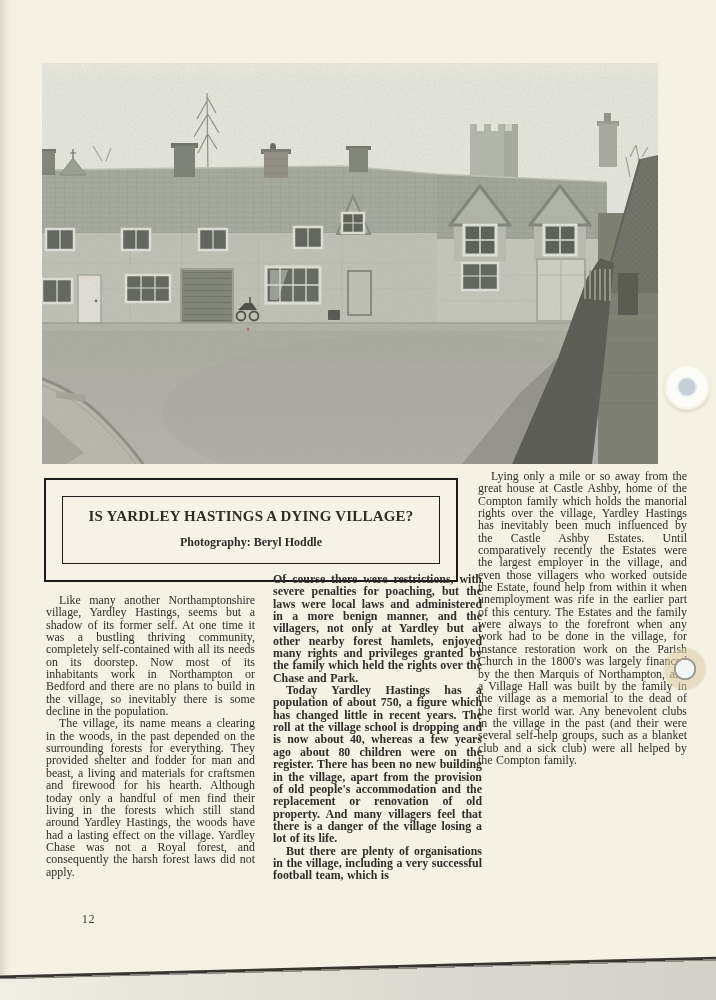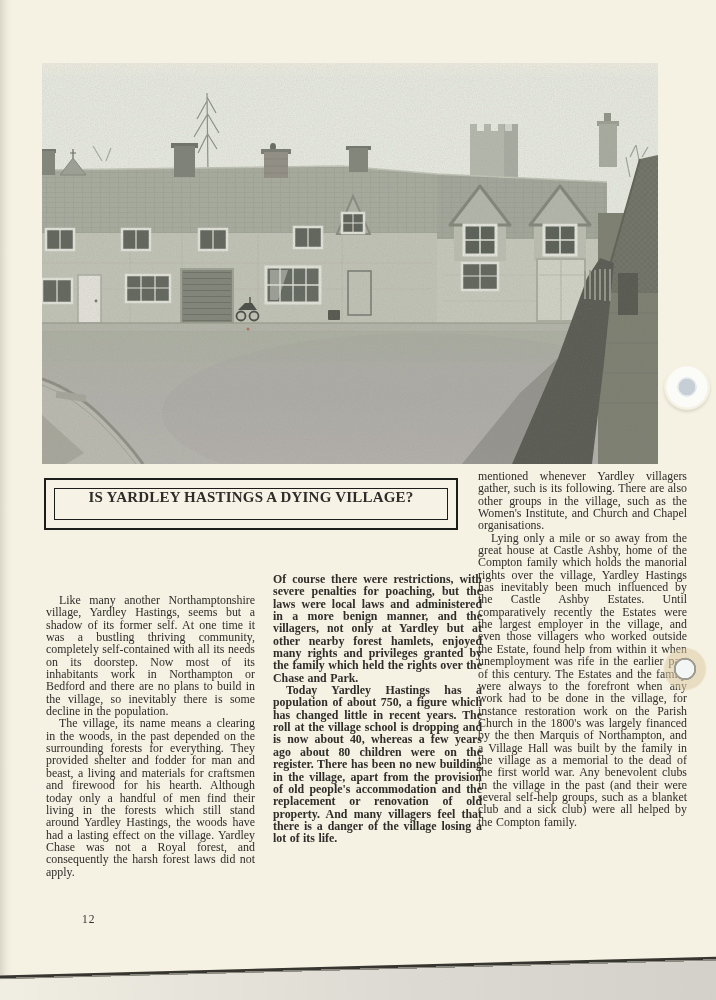--- a/index.html
+++ b/index.html
@@ -27,22 +27,22 @@
     background:linear-gradient(90deg,#f1eee3 0%, rgba(241,238,227,0) 55%, rgba(180,178,172,0.25) 100%);
   }
   .photo{
     position:absolute;left:42px;top:63px;width:616px;height:401px;
   }
   .title-box{
     position:absolute;left:44px;top:478px;width:410px;
     border:2px solid #1c1c1a;background:#f6f2e5;
   }
   .title-box-inner{
-    border:1px solid #1c1c1a;margin:8px;
-    padding:0 8px 13px;text-align:center;
+    border:1px solid #1c1c1a;margin:16px;
+    padding:11px 8px 13px;text-align:center;
   }
   .article-title{font-size:15px;font-weight:bold;letter-spacing:0.2px;line-height:17px;margin:0;}
   .article-byline{font-size:13.5px;font-weight:bold;margin:1px 0 0;}
   .article-credit{font-size:12px;font-weight:bold;margin:10px 0 0;}
   .col{
     position:absolute;width:209px;
     text-align:justify;
     font-size:11.9px;line-height:12.35px;
     word-spacing:0.5px;
   }
@@ -275,35 +275,36 @@
 
       <rect width="616" height="401" fill="#d2d6c8" opacity="0.08"></rect>
       <rect x="0" y="0" width="616" height="14" fill="url(#topFade)"></rect>
       <rect width="616" height="401" filter="url(#grain)" opacity="0.5"></rect>
     </svg>
   </div>
 
   <div class="title-box">
     <div class="title-box-inner">
       <p class="article-title">IS YARDLEY HASTINGS A DYING VILLAGE?</p>
+      <p class="article-credit">Photography: Beryl Hoddle</p>
     </div>
   </div>
 
   <div class="col" id="col1">
     <p class="indent">Like many another Northamptonshire village, Yardley Hastings, seems but a shadow of its former self. At one time it was a bustling thriving community, completely self-contained with all its needs on its doorstep. Now most of its inhabitants work in Northampton or Bedford and there are no plans to build in the village, so inevitably there is some decline in the population.</p>
     <p class="indent">The village, its name means a clearing in the woods, in the past depended on the surrounding forests for everything. They provided shelter and fodder for man and beast, a living and materials for craftsmen and firewood for his hearth. Although today only a handful of men find their living in the forests which still stand around Yardley Hastings, the woods have had a lasting effect on the village. Yardley Chase was not a Royal forest, and consequently the harsh forest laws did not apply.</p>
   </div>
 
   <div class="col" id="col2">
     <p>Of course there were restrictions, with severe penalties for poaching, but the laws were local laws and administered in a more benign manner, and the villagers, not only at Yardley but at other nearby forest hamlets, enjoyed many rights and privileges granted by the family which held the rights over the Chase and Park.</p>
     <p class="indent">Today Yardley Hastings has a population of about 750, a figure which has changed little in recent years. The roll at the village school is dropping and is now about 40, whereas a few years ago about 80 children were on the register. There has been no new building in the village, apart from the provision of old people's accommodation and the replacement or renovation of old property. And many villagers feel that there is a danger of the village losing a lot of its life.</p>
+    <p class="indent">But there are plenty of organisations in the village, including a very successful football team, which is</p>
   </div>
 
   <div class="col" id="col3">
-    <p>mentioned whenever Yardley villagers gather, such is its following. There are also other groups in the village, such as the Women's Institute, and Church and Chapel organisations.</p>
     <p class="indent">Lying only a mile or so away from the great house at Castle Ashby, home of the Compton family which holds the manorial rights over the village, Yardley Hastings has inevitably been much influenced by the Castle Ashby Estates. Until comparatively recently the Estates were the largest employer in the village, and even those villagers who worked outside the Estate, found help from within it when unemployment was rife in the earlier part of this century. The Estates and the family were always to the forefront when any work had to be done in the village, for instance restoration work on the Parish Church in the 1800's was largely financed by the then Marquis of Northampton, and a Village Hall was built by the family in the village as a memorial to the dead of the first world war. Any benevolent clubs in the village in the past (and their were several self-help groups, such as a blanket club and a sick club) were all helped by the Compton family.</p>
   </div>
 
   <div class="page-number">12</div>
 
   <div class="hole" id="hole-top"></div>
   <div class="hole" id="hole-bottom"></div>
 
   <div class="page-bottom-under">
     <div class="lighten"></div>

